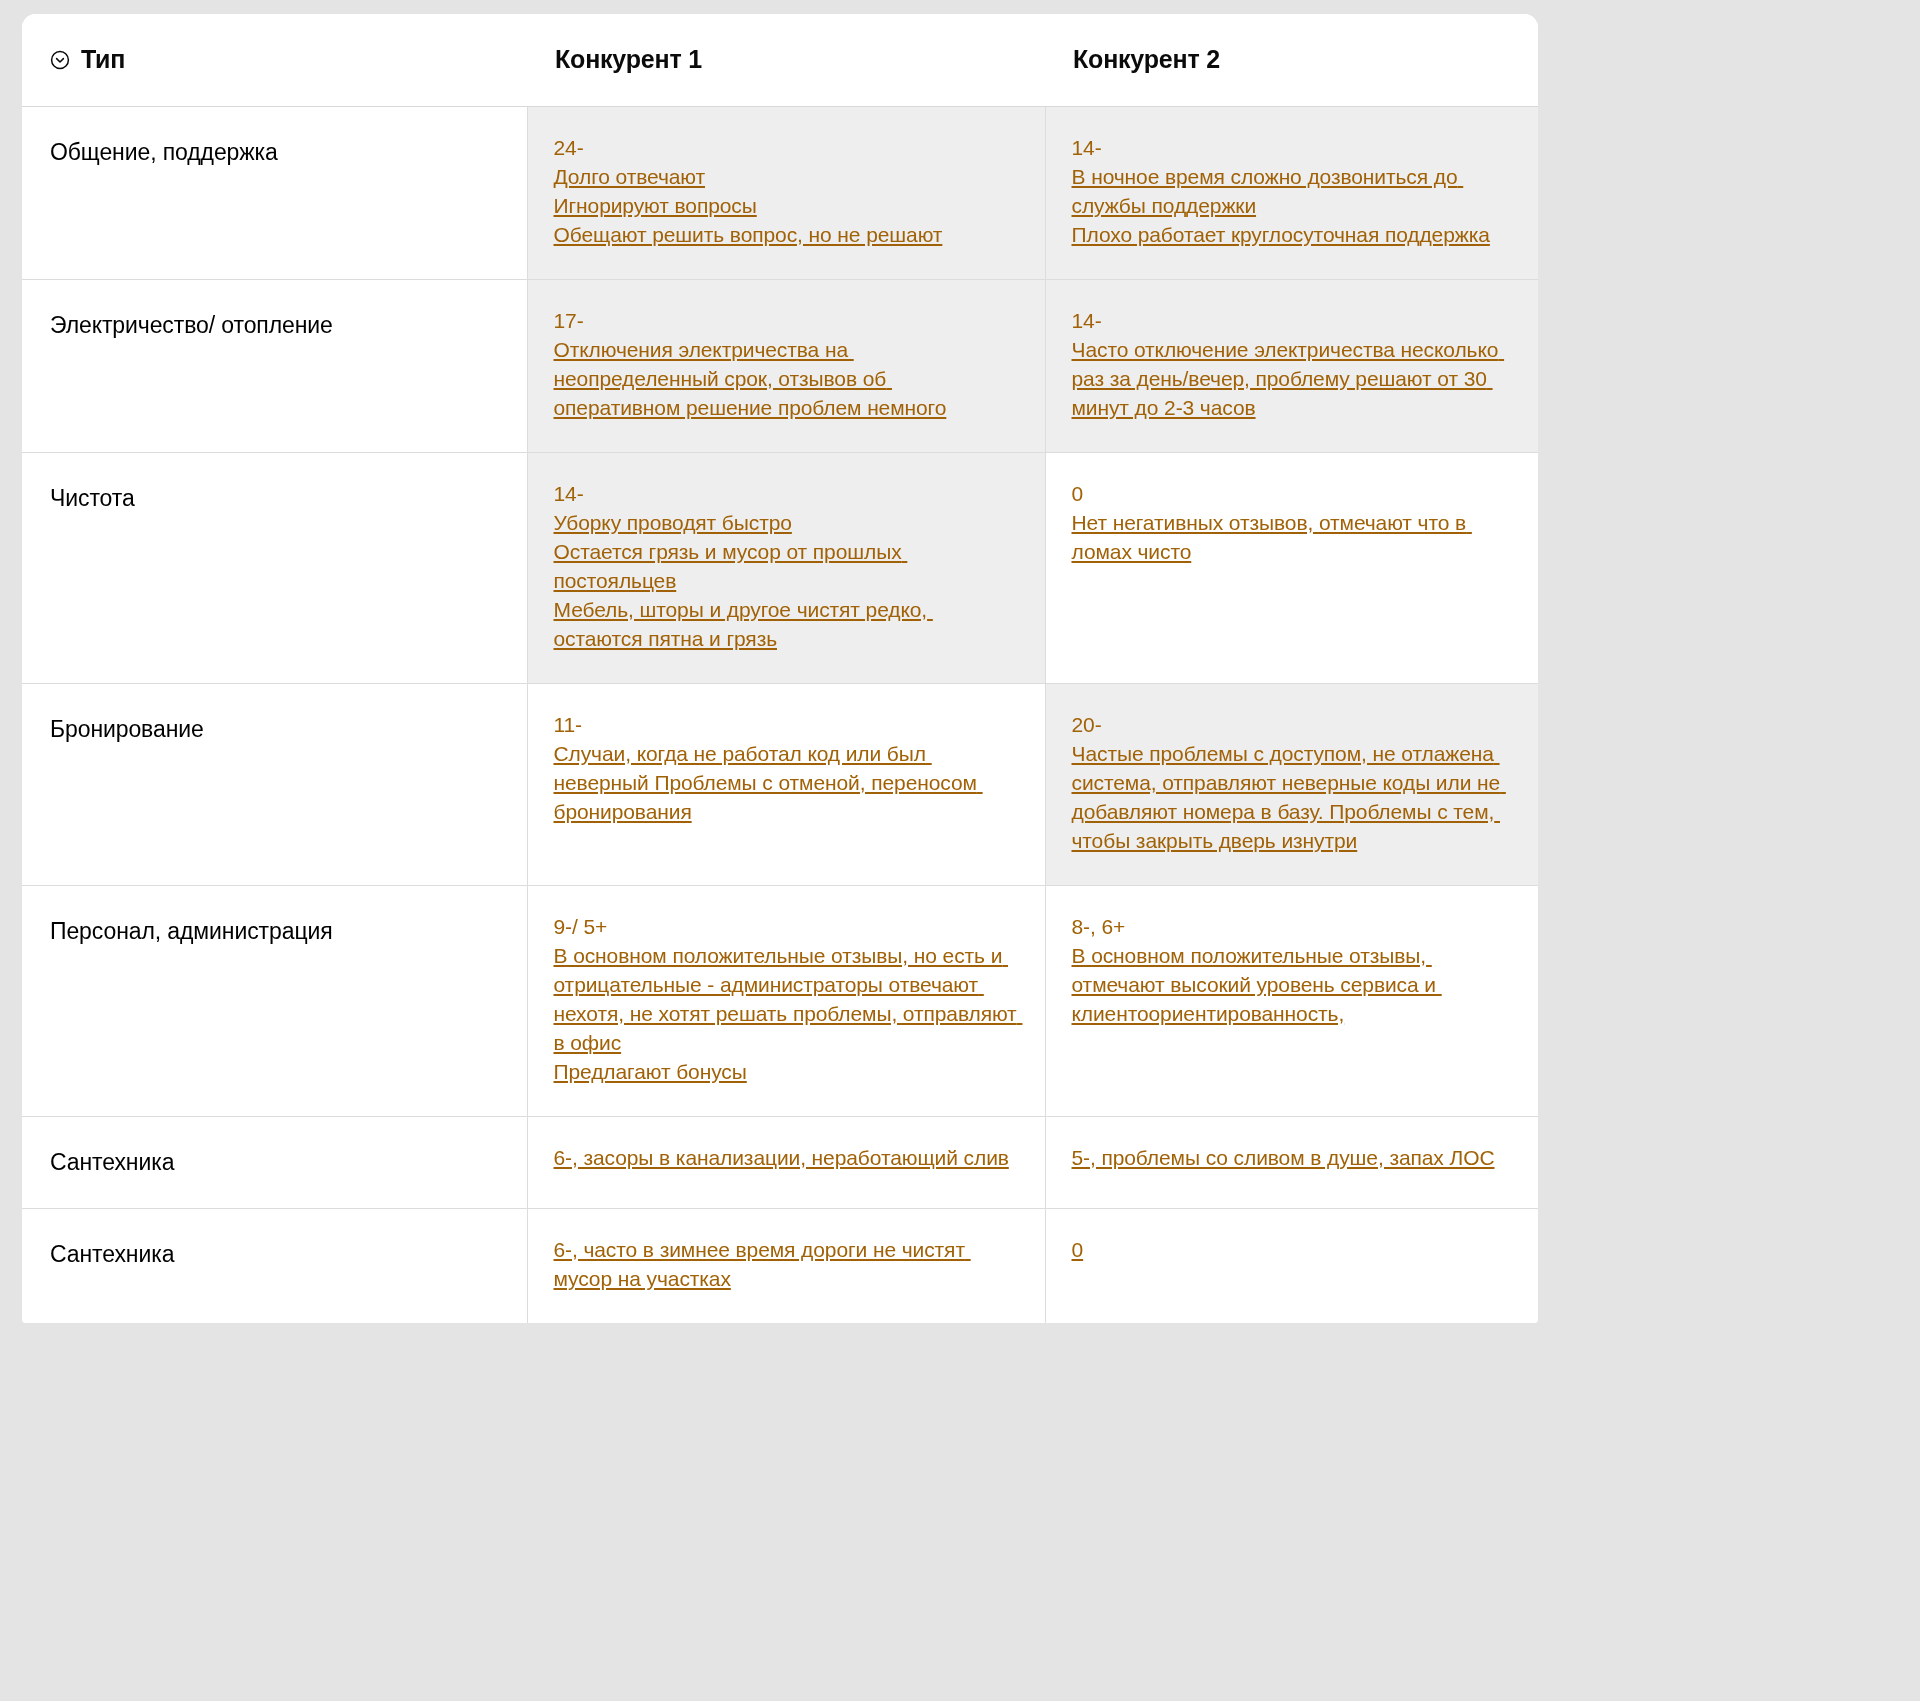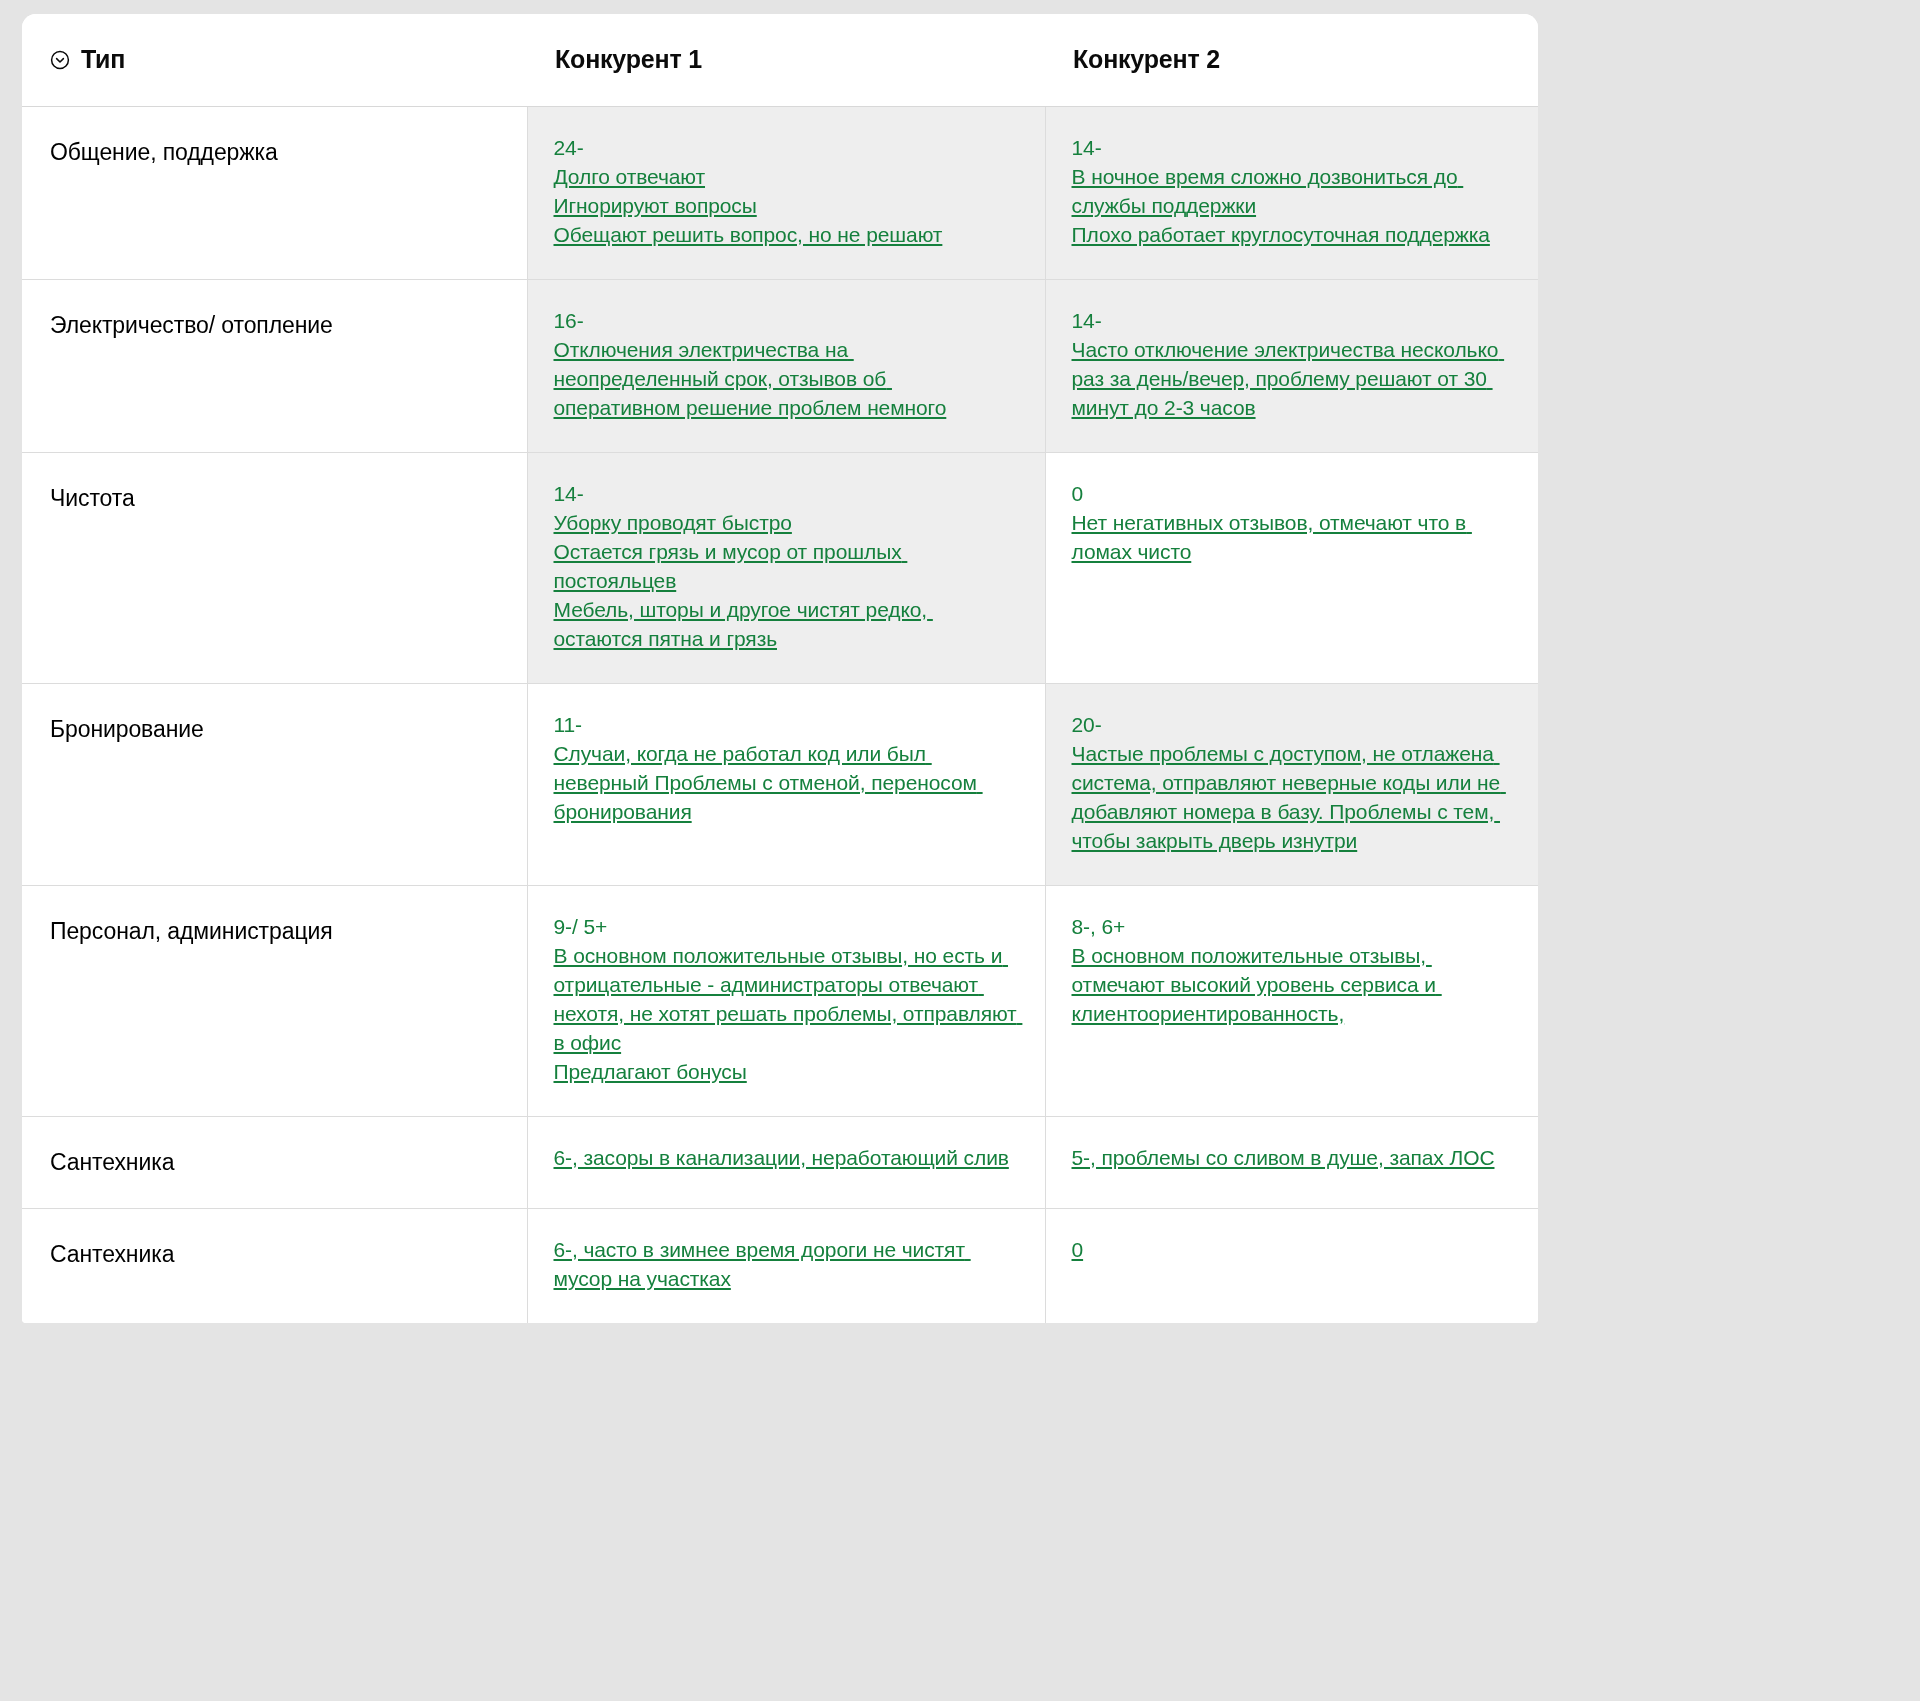--- a/index.html
+++ b/index.html
@@ -72,21 +72,21 @@
     justify-content: center;
   }
   .chev-icon svg { display: block; }
 
   
   tbody td {
     vertical-align: top;
     border-bottom: 1px solid #dcdcdc;
     font-size: 21px;
     line-height: 29px;
-    color: #15803d;
+    color: #a16207;
     letter-spacing: -0.1px;
   }
 
   tbody tr:last-child td { border-bottom: none; }
 
   td.type-cell {
     padding: 30px 24px 30px 28px;
     font-size: 23px;
     line-height: 31px;
     color: #000000;
@@ -161,21 +161,21 @@
             </td>
             <td class="val-cell shade last">
               <span class="val-num">14-</span>
               <span class="val-text">В ночное время сложно дозвониться до службы поддержки
 Плохо работает круглосуточная поддержка</span>
             </td>
           </tr>
           <tr>
             <td class="type-cell">Электричество/ отопление</td>
             <td class="val-cell shade">
-              <span class="val-num">16-</span>
+              <span class="val-num">17-</span>
               <span class="val-text">Отключения электричества на неопределенный срок, отзывов об оперативном решение проблем немного</span>
             </td>
             <td class="val-cell shade last">
               <span class="val-num">14-</span>
               <span class="val-text">Часто отключение электричества несколько раз за день/вечер, проблему решают от 30 минут до 2-3 часов</span>
             </td>
           </tr>
           <tr>
             <td class="type-cell">Чистота</td>
             <td class="val-cell shade">

